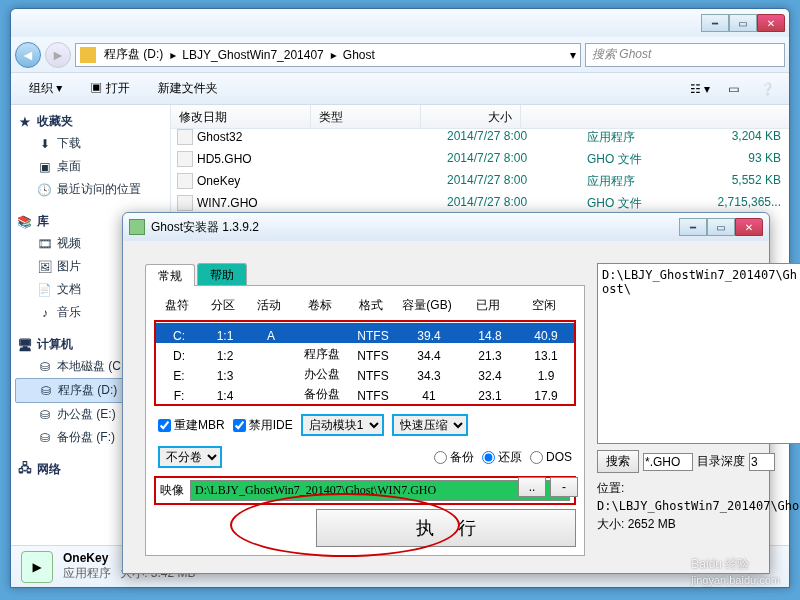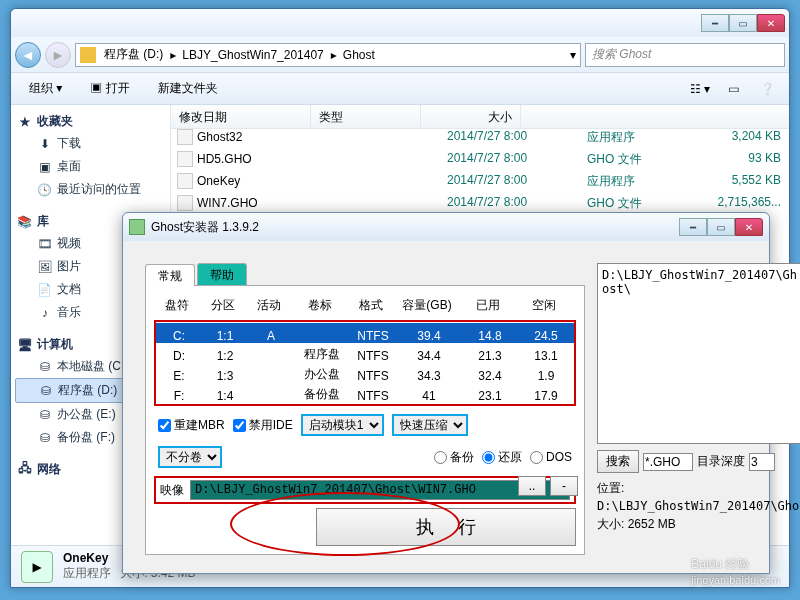--- a/index.html
+++ b/index.html
@@ -55,21 +55,21 @@
 .tab.active{background:#fff;font-weight:normal;position:relative;top:1px}
 .tabpanel{flex:1;border:1px solid #aaa;background:#fff;padding:8px;display:flex;flex-direction:column;gap:6px}
 .parthdr,.partrow{display:flex;align-items:flex-end;height:20px}
 .parthdr div,.partrow div{text-align:center}
 .p-disk{width:46px}.p-part{width:46px}.p-act{width:46px}.p-lbl{width:56px}.p-fmt{width:46px}.p-cap{width:66px}.p-used{width:56px}.p-free{width:56px}
 .partrow.sel{background:#1060c0;color:#fff}
 .optrow{display:flex;align-items:center;gap:8px;padding:2px 4px}
 .optrow label{display:flex;align-items:center;gap:3px}
 .optrow select,.optrow input[type=text]{border:2px solid #0ea5e9;padding:1px 2px;font-size:12px}
 .redbox{border:2px solid #c00;padding:2px 4px;display:flex;align-items:center;gap:6px}
-.imgpath{flex:1;border:1px solid #888;background:#0f766e;padding:2px 4px;font-family:Liberation Mono, monospace}
+.imgpath{flex:1;border:1px solid #888;background:#22c55e;padding:2px 4px;font-family:Liberation Serif, serif}
 .smallbtn{width:28px;height:20px;border:1px solid #888;background:linear-gradient(#fafafa,#e4e4e4);text-align:center;line-height:18px}
 .execwrap{display:flex;justify-content:flex-end;padding-top:6px;position:relative}
 .execbtn{width:260px;height:38px;border:1px solid #888;background:linear-gradient(#fafafa,#e2e2e2);font-size:18px;letter-spacing:24px;padding-left:24px;display:flex;align-items:center;justify-content:center}
 .redcircle{position:absolute;width:230px;height:64px;border:2px solid #c00;border-radius:50%;left:76px;top:-10px;pointer-events:none}
 .dlg-right{width:210px;display:flex;flex-direction:column;gap:6px}
 .pathbox{flex:1;border:1px solid #888;background:#fff;padding:4px;font-family:monospace;word-break:break-all;overflow:hidden}
 .searchrow{display:flex;align-items:center;gap:4px}
 .searchrow input{width:50px;border:1px solid #888;padding:1px}
 .searchbtn{border:1px solid #888;background:linear-gradient(#fafafa,#e2e2e2);padding:2px 8px}
 .stat{font-size:12px;line-height:1.5}
@@ -267,21 +267,21 @@
         </div>
         <div id="partrows" style="border:2px solid #c00;padding:1px 0">
             <div class="partrow sel">
               <div class="p-disk">C:</div>
               <div class="p-part">1:1</div>
               <div class="p-act">A</div>
               <div class="p-lbl"></div>
               <div class="p-fmt">NTFS</div>
               <div class="p-cap">39.4</div>
               <div class="p-used">14.8</div>
-              <div class="p-free">24.5</div>
+              <div class="p-free">40.9</div>
             </div>
             <div class="partrow">
               <div class="p-disk">D:</div>
               <div class="p-part">1:2</div>
               <div class="p-act"></div>
               <div class="p-lbl">程序盘</div>
               <div class="p-fmt">NTFS</div>
               <div class="p-cap">34.4</div>
               <div class="p-used">21.3</div>
               <div class="p-free">13.1</div>

